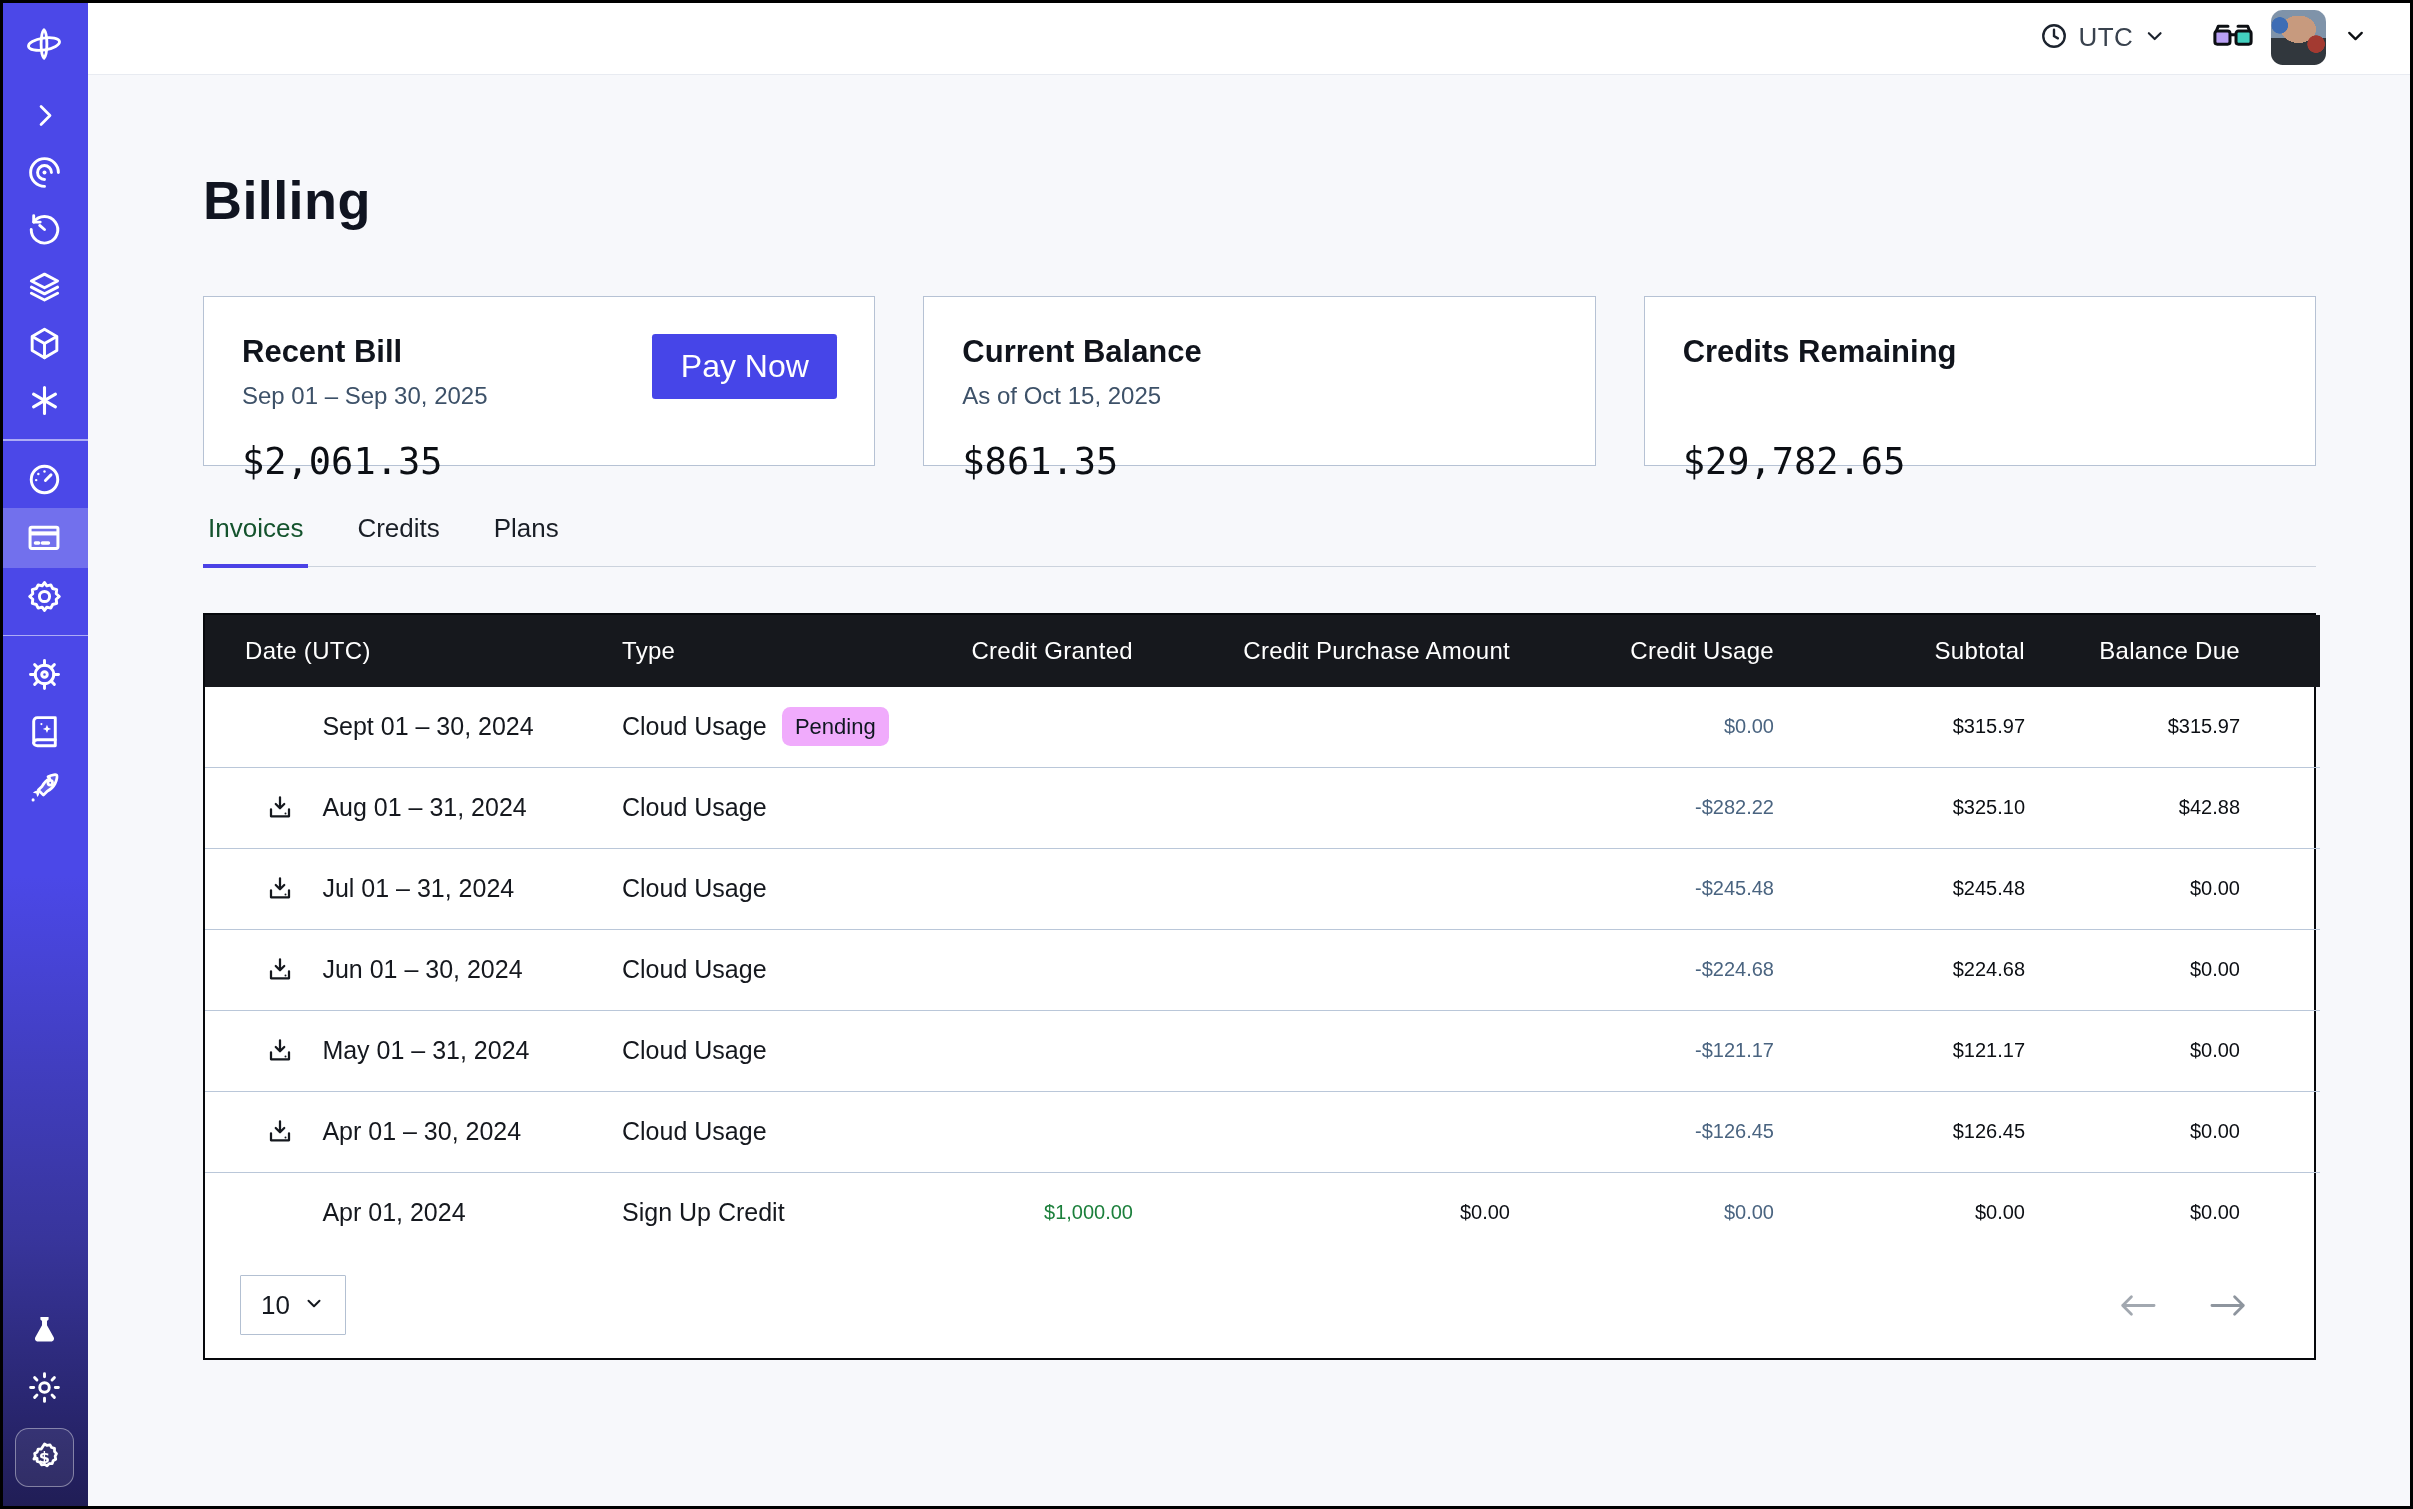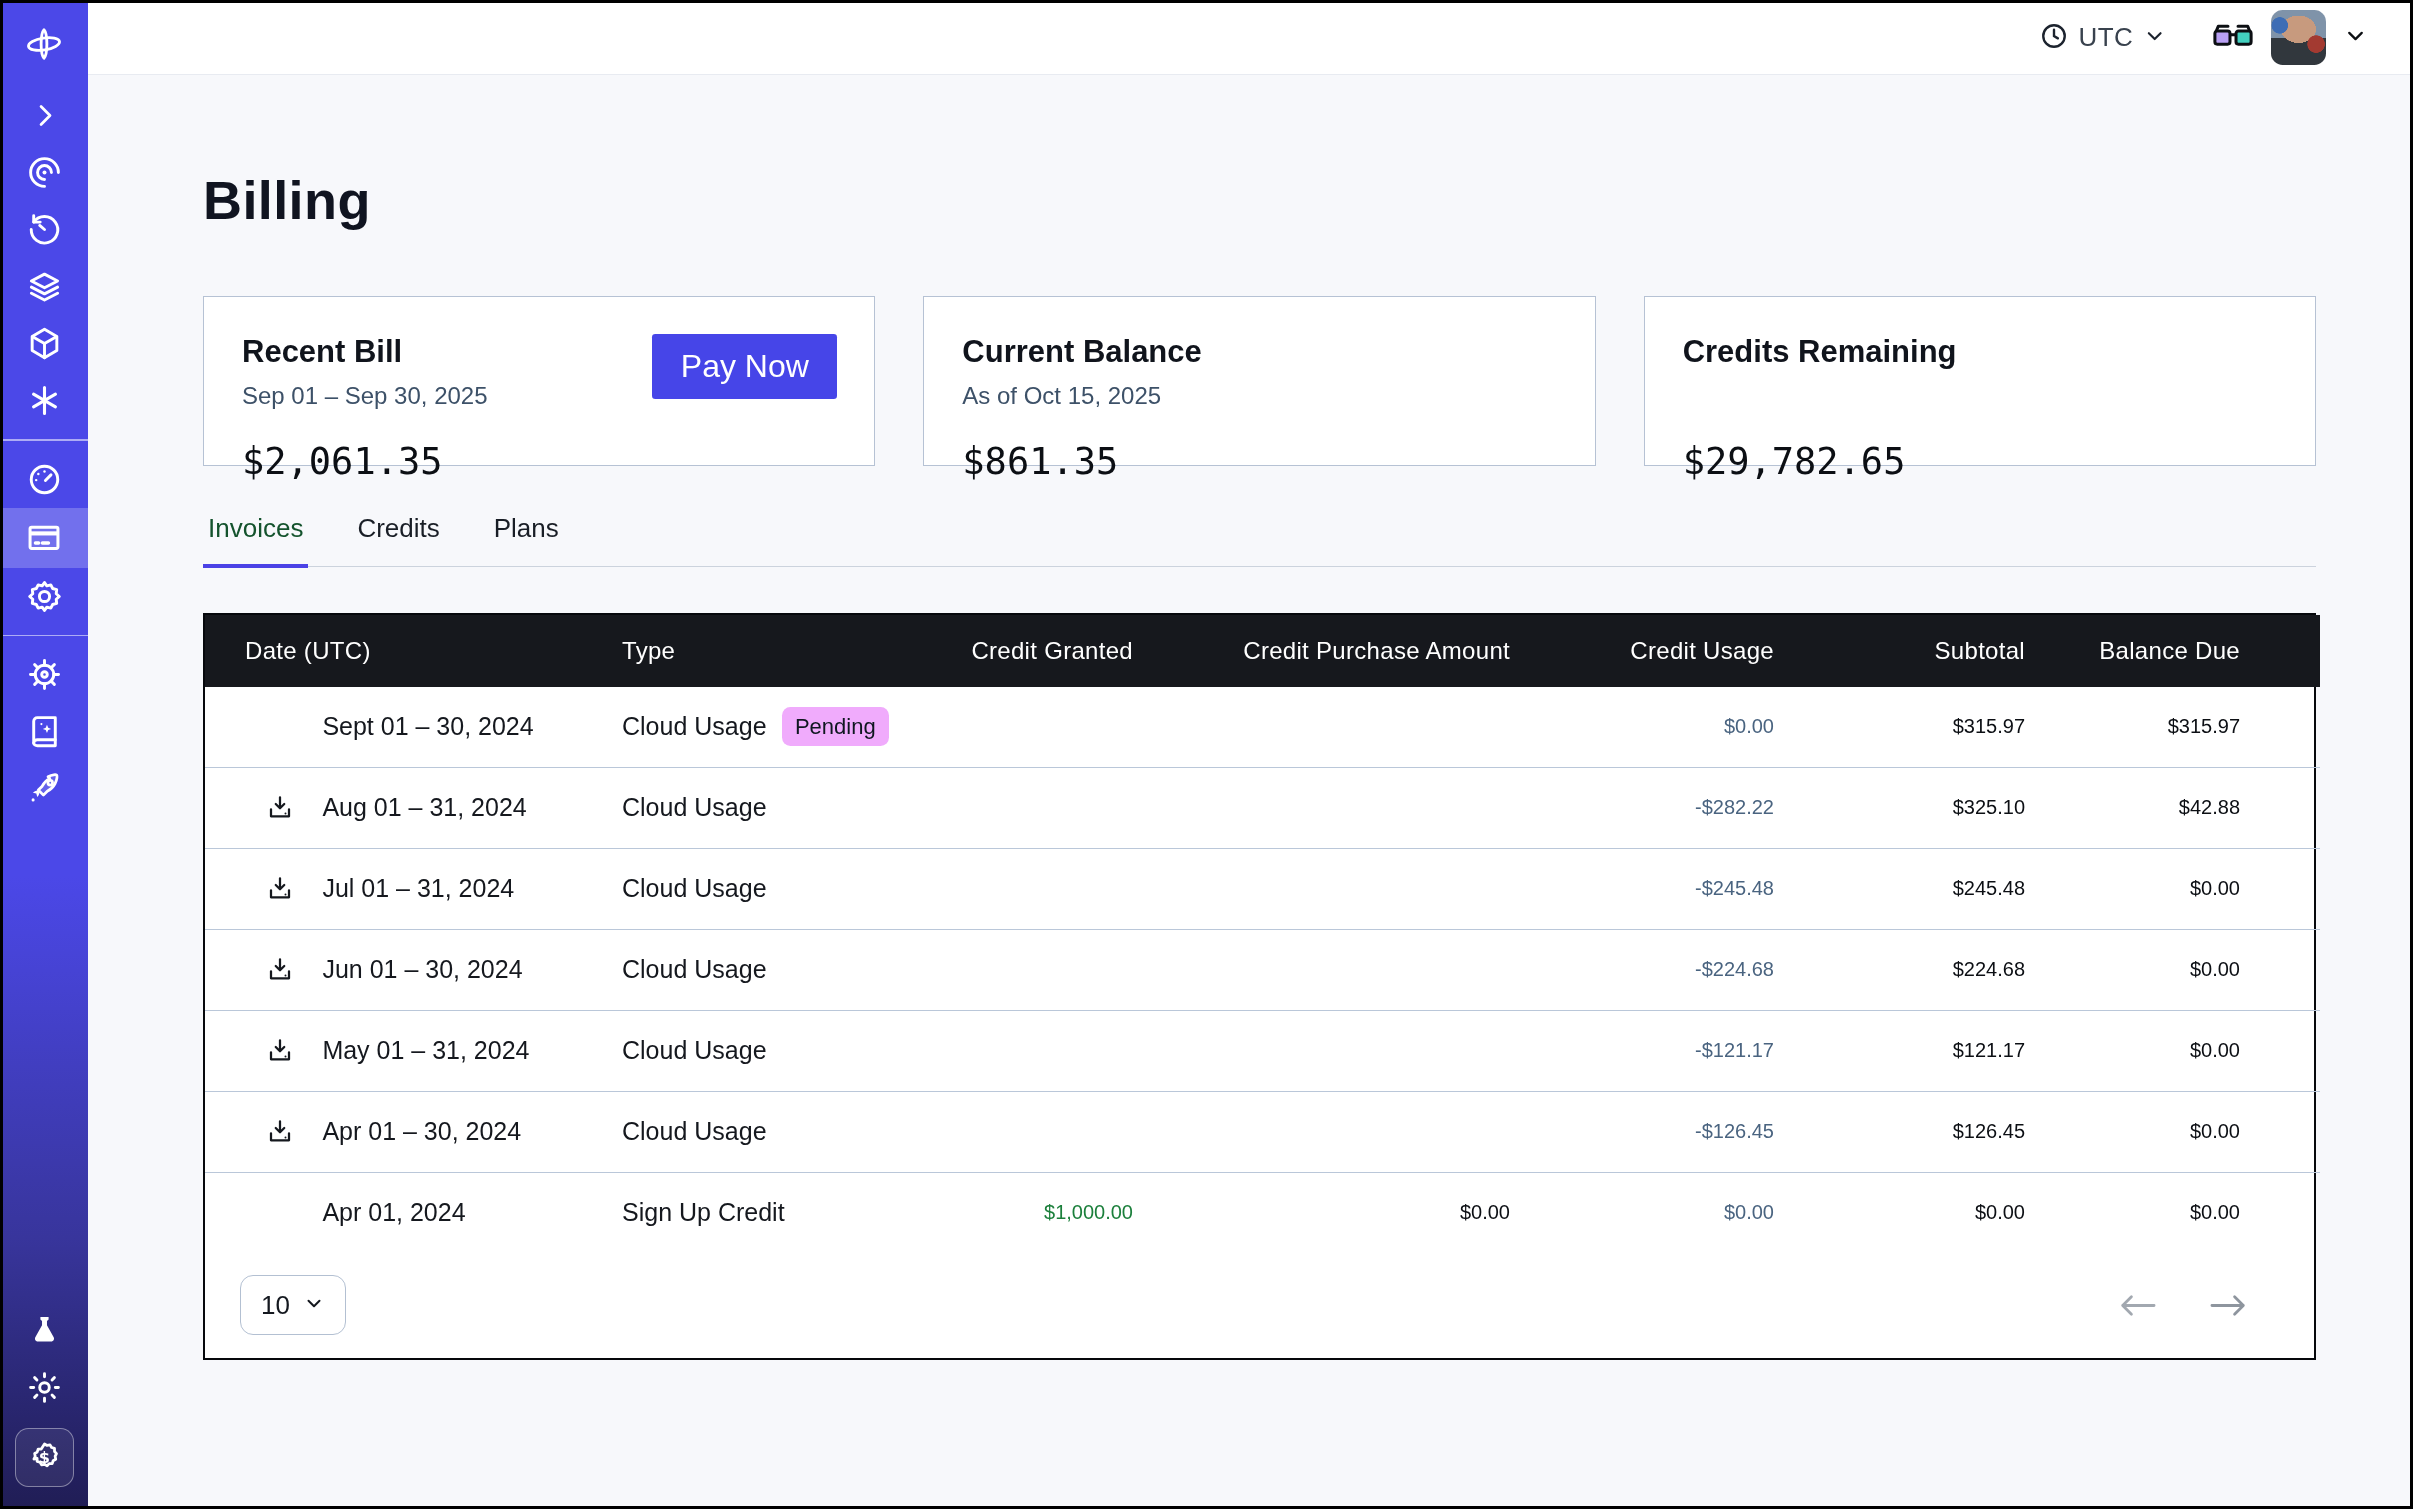--- a/index.html
+++ b/index.html
@@ -99,21 +99,21 @@
   .badge {
     display: inline-block; margin-left: 15px; background: #f0abfc; color: #0f1720;
     font-size: 22px; padding: 6.7px 13.4px; border-radius: 8.4px; vertical-align: 1.7px;
   }
   .num { font-family: Liberation Sans, sans-serif; font-size: 20px; color: #0c0f14; }
   .num-usage { color: #4a6480; }
   .num-green { color: #1b7f3b; }
 
   .table-footer { display: flex; align-items: center; justify-content: space-between; height: 105px; padding: 0 67px 0 35px; }
   .page-size {
-    display: inline-flex; align-items: center; gap: 13.4px; border: 1.7px solid #b3c0d2; border-radius: 13px;
+    display: inline-flex; align-items: center; gap: 13.4px; border: 1.7px solid #b3c0d2; border-radius: 1px;
     background: #fff; padding: 13.4px 20px; font-size: 26px; color: #14181f; cursor: pointer;
   }
   .pager { display: flex; align-items: center; gap: 52px; }
   .pager-btn { background: none; border: none; cursor: pointer; padding: 0; display: flex; }
 </style>
 </head>
 <body>
 
 <div class="screen-frame"></div>
 

